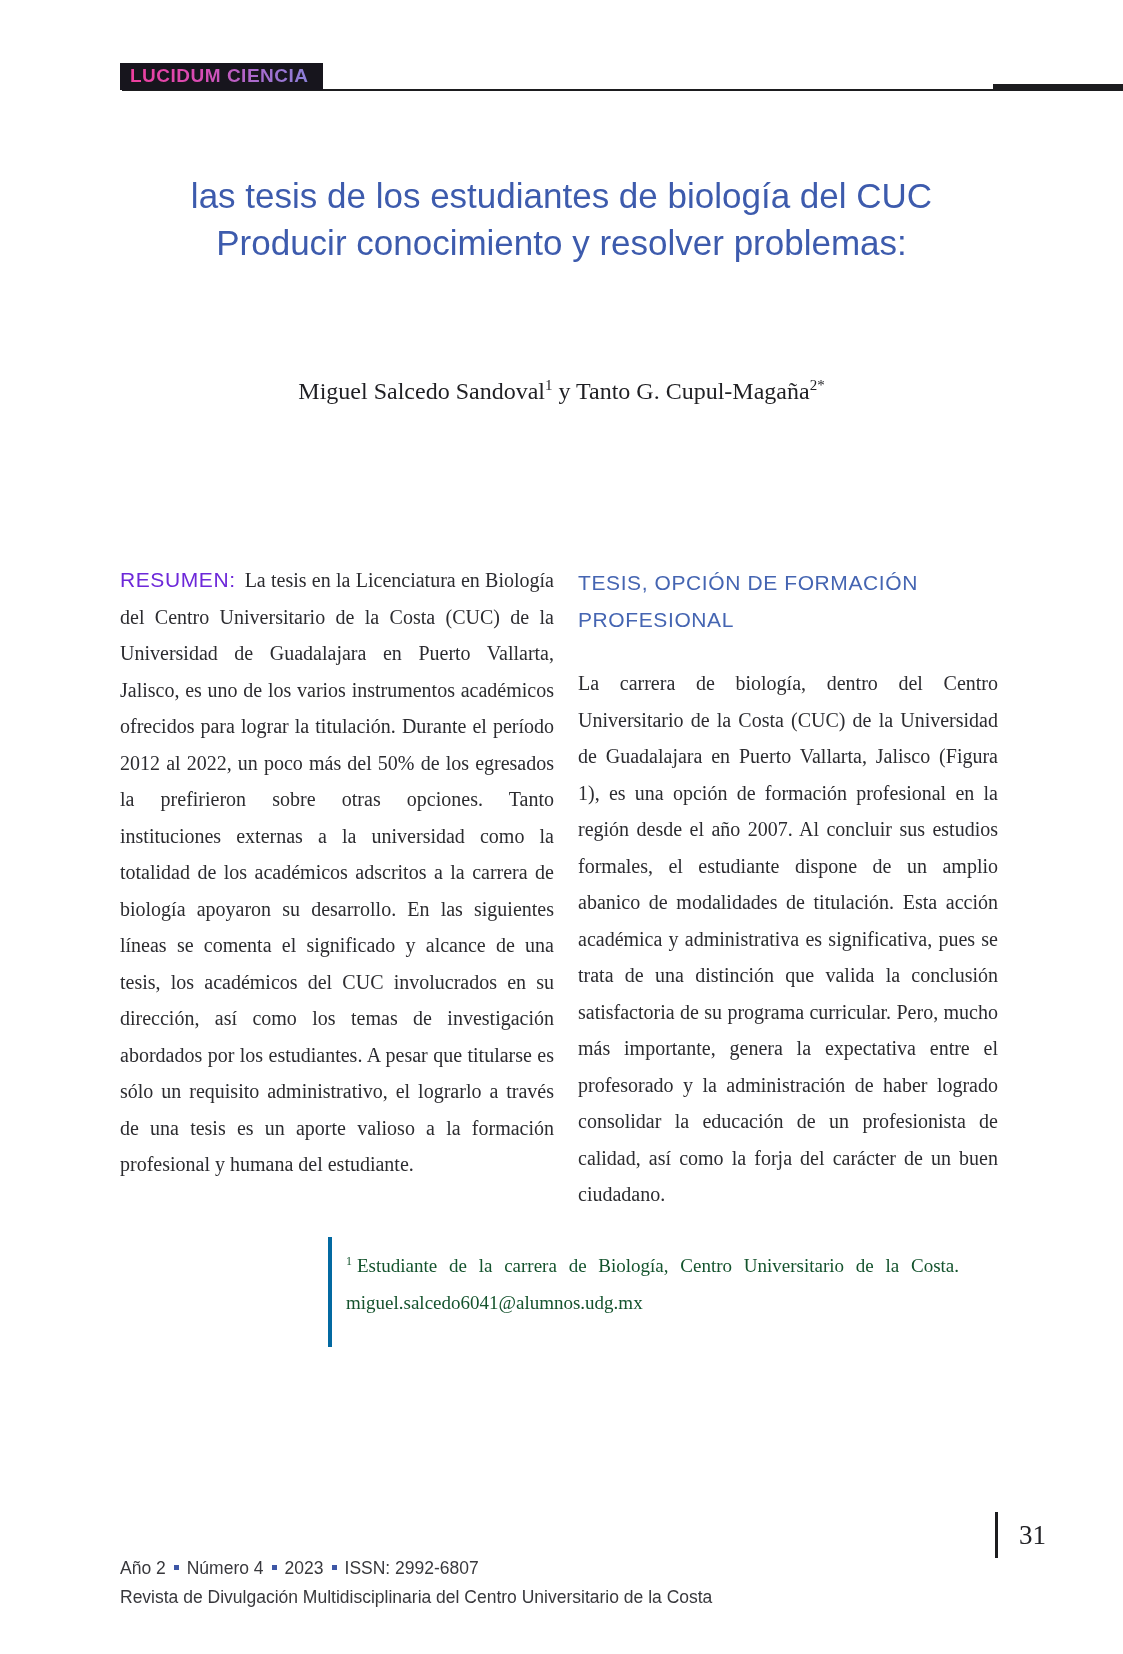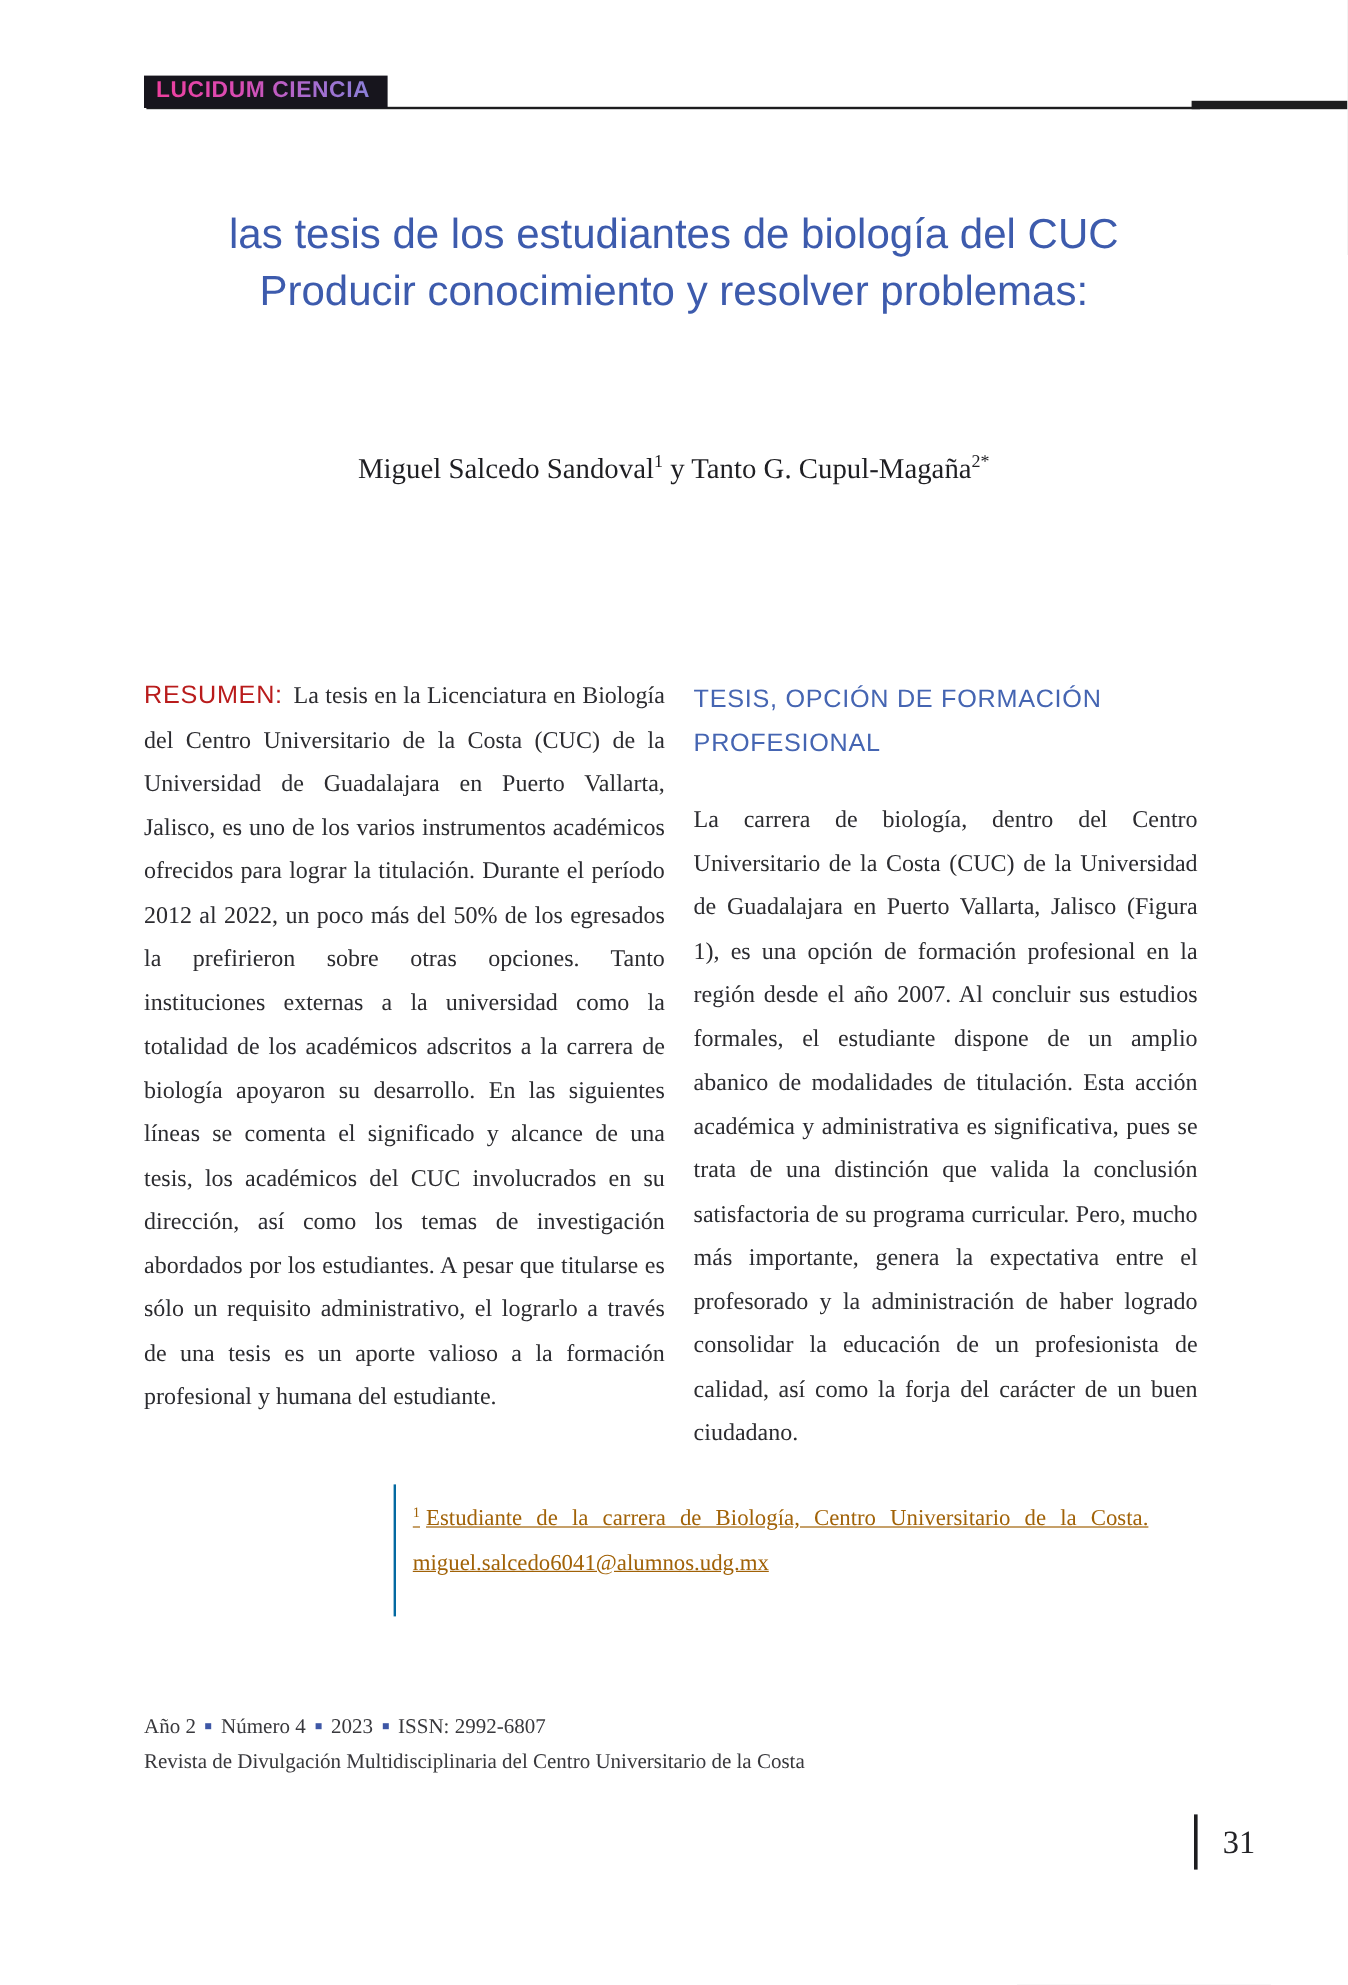--- a/index.html
+++ b/index.html
@@ -55,47 +55,47 @@
   
   .columns{
     position:absolute;left:120px;top:562px;width:878px;
     display:grid;grid-template-columns:434px 420px;column-gap:24px;
     font-size:20px;line-height:36.5px;
     text-align:justify;
   }
   .abstract p,.section p{margin:0;}
   .abstract-label{
     font-family:"Liberation Sans", sans-serif;
-    color:#b91c1c;font-size:21px;letter-spacing:0.6px;
+    color:#6d28d9;font-size:21px;letter-spacing:0.6px;
     margin-right:9px;
   }
   .section-heading{
     font-family:"Liberation Sans", sans-serif;
     font-weight:400;
     color:#4565b2;font-size:21px;line-height:37px;letter-spacing:0.6px;
     text-align:left;
     margin:2px 0 27px 0;
     max-width:400px;
   }
 
   
   .footnotes{
     position:absolute;left:328px;top:1237px;width:613px;
-    border-left:2px solid #0369a1;
+    border-left:4px solid #0369a1;
     padding:10px 0 26px 14px;
     font-size:19px;line-height:37px;
-    text-align:justify;color:#a16207;text-decoration:underline;
+    text-align:justify;color:#14532d;
   }
   .footnotes p{margin:0;}
   .footnotes sup{font-size:12px;line-height:0;margin-right:5px;}
 
   
   .footer-meta{
-    position:absolute;left:120px;top:1424px;
-    font-family:Liberation Serif, serif;
+    position:absolute;left:120px;top:1554px;
+    font-family:Liberation Sans, sans-serif;
     font-size:17.5px;line-height:29px;color:#38383c;
   }
   .sq{
     display:inline-block;width:5px;height:5px;background:#3e57a6;
     margin:0 8px 3px 8px;vertical-align:middle;
   }
   .pageno{
     position:absolute;left:995px;top:1512px;
     display:flex;align-items:center;justify-content:space-between;
   }

